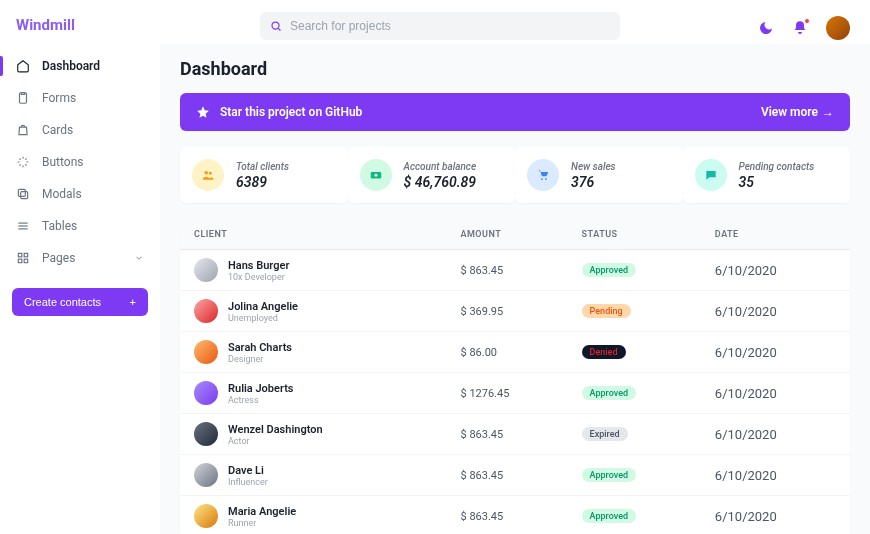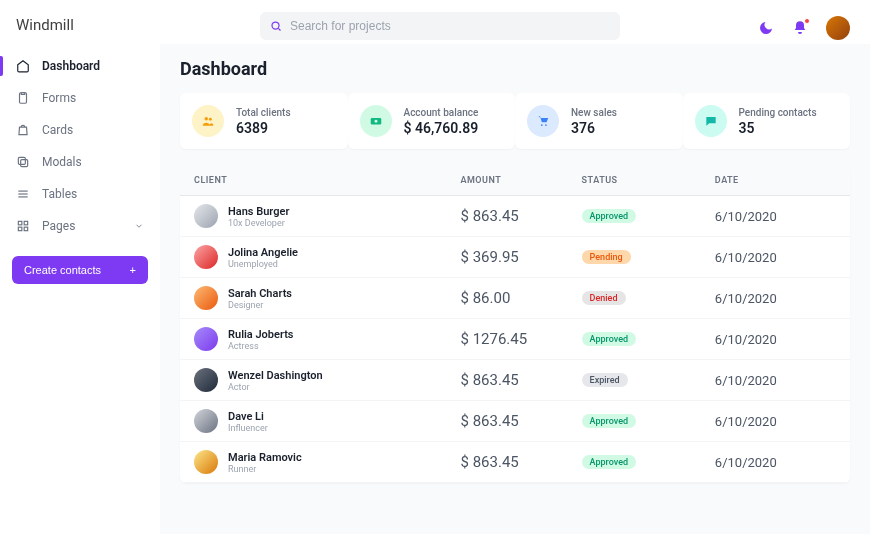--- a/index.html
+++ b/index.html
@@ -1,19 +1,19 @@
 <!DOCTYPE html>
 <html><head>
 <meta charset="utf-8">
 <style>
 * { margin: 0; padding: 0; box-sizing: border-box; }
 body { font-family: -apple-system, BlinkMacSystemFont, "Segoe UI", Roboto, sans-serif; background: #f9fafb; color: #1a202c; width: 870px; height: 534px; overflow: hidden; }
 .app { display: flex; height: 100%; }
 .sidebar { width: 160px; background: #fff; display: flex; flex-direction: column; padding: 12px 0; }
-.brand { font-weight: 400; font-size: 15px; padding: 4px 16px 16px; color: #404040; }
+.brand { font-weight: 700; font-size: 15px; padding: 4px 16px 16px; color: #8b5cf6; }
 .nav { list-style: none; }
 .nav-item { display: flex; align-items: center; gap: 12px; padding: 9px 16px; font-size: 12px; color: #6b7280; cursor: pointer; position: relative; }
 .nav-item.active { color: #1a202c; font-weight: 600; }
 .nav-item.active::before { content: ""; position: absolute; left: 0; top: 6px; bottom: 6px; width: 3px; background: #7e3af2; border-radius: 0 2px 2px 0; }
 .nav-item .icon { width: 14px; height: 14px; display: flex; align-items: center; justify-content: center; }
 .nav-item .chev { margin-left: auto; }
 .create-btn { margin: 14px 12px 0; background: #7e3af2; color: #fff; border: none; border-radius: 6px; padding: 8px 12px; font-size: 11px; display: flex; align-items: center; justify-content: space-between; cursor: pointer; }
 .main { flex: 1; display: flex; flex-direction: column; overflow: hidden; }
 .topbar { height: 44px; background: #fff; display: flex; align-items: flex-end; padding: 4px 20px; gap: 24px; }
 .search-wrap { position: relative; margin-left: 80px; }
@@ -21,43 +21,43 @@
 .search { width: 360px; padding: 7px 10px 7px 30px; border: none; background: #f3f4f6; border-radius: 6px; font-size: 12px; color: #374151; }
 .search::placeholder { color: #9ca3af; }
 .top-actions { margin-left: auto; display: flex; align-items: center; gap: 18px; }
 .icon-btn { background: none; border: none; cursor: pointer; color: #7e3af2; position: relative; display: flex; }
 .bell-dot { position: absolute; top: -2px; right: -2px; width: 6px; height: 6px; background: #ef4444; border-radius: 50%; border: 1px solid #fff; }
 .avatar { width: 24px; height: 24px; border-radius: 50%; background: linear-gradient(135deg,#d97706,#92400e); cursor: pointer; }
 .content { flex: 1; padding: 14px 20px; overflow-y: auto; }
 .page-title { font-size: 18px; font-weight: 700; margin-bottom: 14px; color: #1a202c; }
 .banner { background: #7e3af2; color: #fff; border-radius: 6px; padding: 12px 16px; display: flex; align-items: center; gap: 10px; font-size: 12px; font-weight: 600; margin-bottom: 16px; box-shadow: 0 1px 2px rgba(0,0,0,0.05); }
 .banner .vm { margin-left: auto; display: flex; align-items: center; gap: 4px; }
-.cards { display: grid; grid-template-columns: repeat(4,1fr); margin-bottom: 16px; }
+.cards { display: grid; grid-template-columns: repeat(4,1fr); margin-bottom: 16px; font-style: italic; }
 .card { background: #fff; border-radius: 6px; padding: 12px; display: flex; align-items: center; gap: 12px; box-shadow: 0 1px 2px rgba(0,0,0,0.04); }
 .card-icon { width: 32px; height: 32px; border-radius: 50%; display: flex; align-items: center; justify-content: center; }
 .ci-orange { background: #fef3c7; color: #f59e0b; }
 .ci-green { background: #d1fae5; color: #10b981; }
 .ci-blue { background: #dbeafe; color: #3b82f6; }
 .ci-teal { background: #ccfbf1; color: #14b8a6; }
 .card-label { font-size: 10px; color: #6b7280; font-weight: 500; margin-bottom: 2px; }
 .card-value { font-size: 14px; font-weight: 600; color: #1a202c; }
 .table-wrap { background: #fff; border-radius: 6px; overflow: hidden; box-shadow: 0 1px 2px rgba(0,0,0,0.04); }
 .thead { display: grid; grid-template-columns: 2.2fr 1fr 1.1fr 1fr; padding: 10px 14px; background: #f9fafb; border-bottom: 1px solid #e5e7eb; font-size: 9px; font-weight: 600; color: #6b7280; letter-spacing: 0.5px; }
 .trow { display: grid; grid-template-columns: 2.2fr 1fr 1.1fr 1fr; padding: 8px 14px; align-items: center; border-bottom: 1px solid #f3f4f6; font-size: 11px; }
 .client-cell { display: flex; align-items: center; gap: 10px; }
 .client-av { width: 24px; height: 24px; border-radius: 50%; background: #cbd5e1; flex-shrink: 0; }
 .av1{background:linear-gradient(135deg,#e5e7eb,#9ca3af);} .av2{background:linear-gradient(135deg,#fca5a5,#dc2626);} .av3{background:linear-gradient(135deg,#fdba74,#ea580c);} .av4{background:linear-gradient(135deg,#a78bfa,#7c3aed);} .av5{background:linear-gradient(135deg,#6b7280,#1f2937);} .av6{background:linear-gradient(135deg,#d1d5db,#6b7280);} .av7{background:linear-gradient(135deg,#fde68a,#d97706);}
 .client-name { font-weight: 600; color: #1a202c; font-size: 11px; }
 .client-role { font-size: 9px; color: #9ca3af; }
-.amount-cell { color: #4b5563; font-size: 15px; }
+.amount-cell { color: #4b5563; font-size: 11px; }
 .date-cell { color: #4b5563; font-size: 13px; }
 .badge { display: inline-block; padding: 2px 8px; border-radius: 10px; font-size: 9px; font-weight: 500; text-align: center; }
 .b-approved { background: #d1fae5; color: #059669; }
 .b-pending { background: #fed7aa; color: #ea580c; }
-.b-denied { background: #e5e5e5; color: #dc2626; }
+.b-denied { background: #0f172a; color: #dc2626; }
 .b-expired { background: #e5e7eb; color: #4b5563; }
 svg { display: block; }
 </style>
 </head>
 <body>
 
 <div class="app">
   <aside class="sidebar">
     <div class="brand">Windmill</div>
     <ul class="nav" id="nav">
@@ -79,20 +79,28 @@
           <span>Forms</span>
         </li>
         <li class="nav-item">
           <span class="icon">
             <svg width="14" height="14" viewBox="0 0 24 24" fill="none" stroke="currentColor" stroke-width="2">
               <path d="M6 7h12l1 13H5z"></path>
               <path d="M9 7a3 3 0 016 0"></path>
             </svg>
           </span>
           <span>Cards</span>
+        </li>
+        <li class="nav-item">
+          <span class="icon">
+            <svg width="14" height="14" viewBox="0 0 24 24" fill="none" stroke="currentColor" stroke-width="2">
+              <path d="M12 3v3M12 18v3M3 12h3M18 12h3M6 6l2 2M16 16l2 2M6 18l2-2M16 8l2-2"></path>
+            </svg>
+          </span>
+          <span>Buttons</span>
         </li>
         <li class="nav-item">
           <span class="icon">
             <svg width="14" height="14" viewBox="0 0 24 24" fill="none" stroke="currentColor" stroke-width="2">
               <rect x="8" y="8" width="12" height="12" rx="2"></rect>
               <rect x="4" y="4" width="12" height="12" rx="2"></rect>
             </svg>
           </span>
           <span>Modals</span>
         </li>
@@ -156,20 +164,32 @@
           </span>
           <span class="bell-dot"></span>
         </button>
         <div class="avatar"></div>
       </div>
     </div>
 
     <div class="content">
       <h1 class="page-title">Dashboard</h1>
 
+      <div class="banner">
+        <span>
+          <svg width="14" height="14" viewBox="0 0 24 24" fill="currentColor">
+              <path d="M12 2l2.9 6.9L22 10l-5.5 4.8L18 22l-6-3.5L6 22l1.5-7.2L2 10l7.1-1.1z"></path>
+            </svg>
+        </span>
+        <span>Star this project on GitHub</span>
+        <span class="vm">
+          <span>View more</span>
+          <span>→</span>
+        </span>
+      </div>
 
       <div class="cards" id="cards">
           <div class="card">
             <div class="card-icon ci-orange">
               <svg width="14" height="14" viewBox="0 0 24 24" fill="currentColor">
                 <circle cx="9" cy="8" r="3"></circle>
                 <circle cx="16" cy="9" r="2.5"></circle>
                 <path d="M3 20c0-3 3-5 6-5s6 2 6 5M14 20c0-2 2-4 4-4s3 2 3 4"></path>
               </svg>
             </div>
@@ -293,21 +313,21 @@
                 </div>
               </div>
               <div class="amount-cell">$ 863.45</div>
               <div><span class="badge b-approved">Approved</span></div>
               <div class="date-cell">6/10/2020</div>
             </div>
             <div class="trow">
               <div class="client-cell">
                 <div class="client-av av7"></div>
                 <div>
-                  <div class="client-name">Maria Ramovic</div>
+                  <div class="client-name">Maria Angelie</div>
                   <div class="client-role">Runner</div>
                 </div>
               </div>
               <div class="amount-cell">$ 863.45</div>
               <div><span class="badge b-approved">Approved</span></div>
               <div class="date-cell">6/10/2020</div>
             </div>
           </div>
       </div>
     </div>

